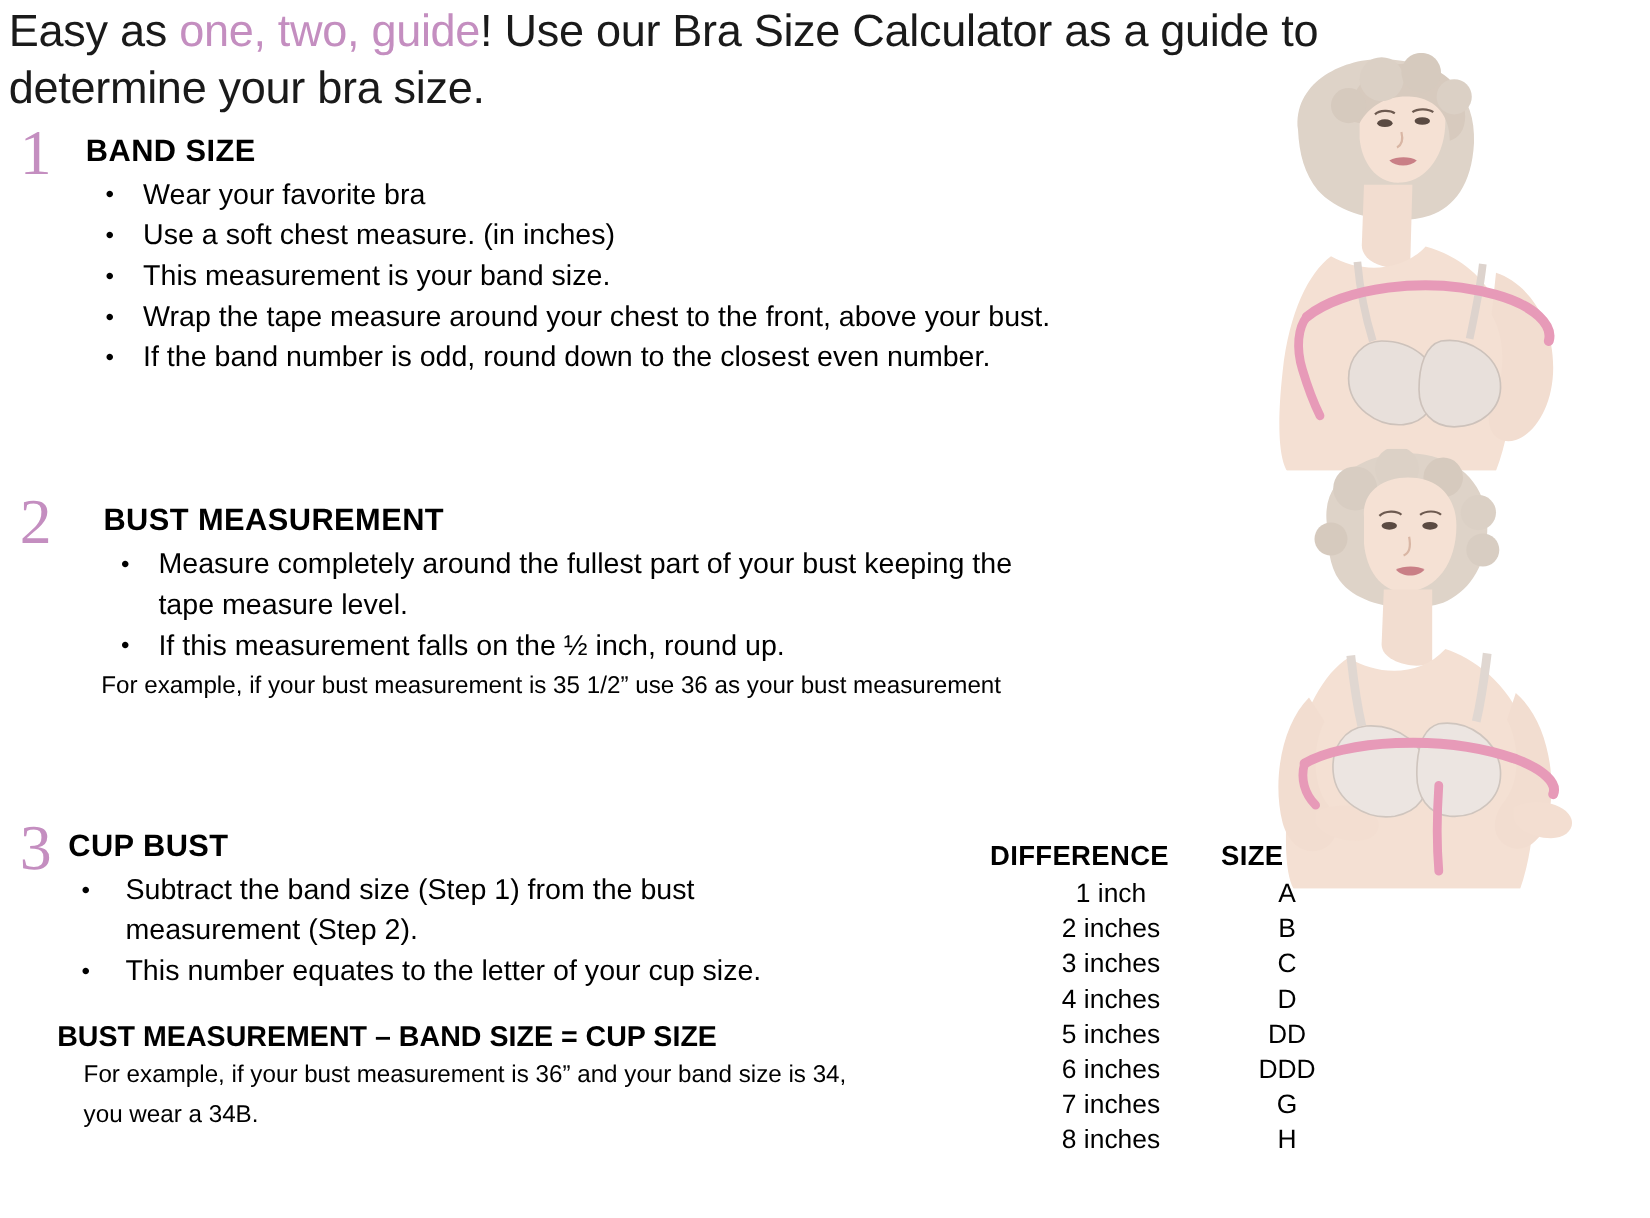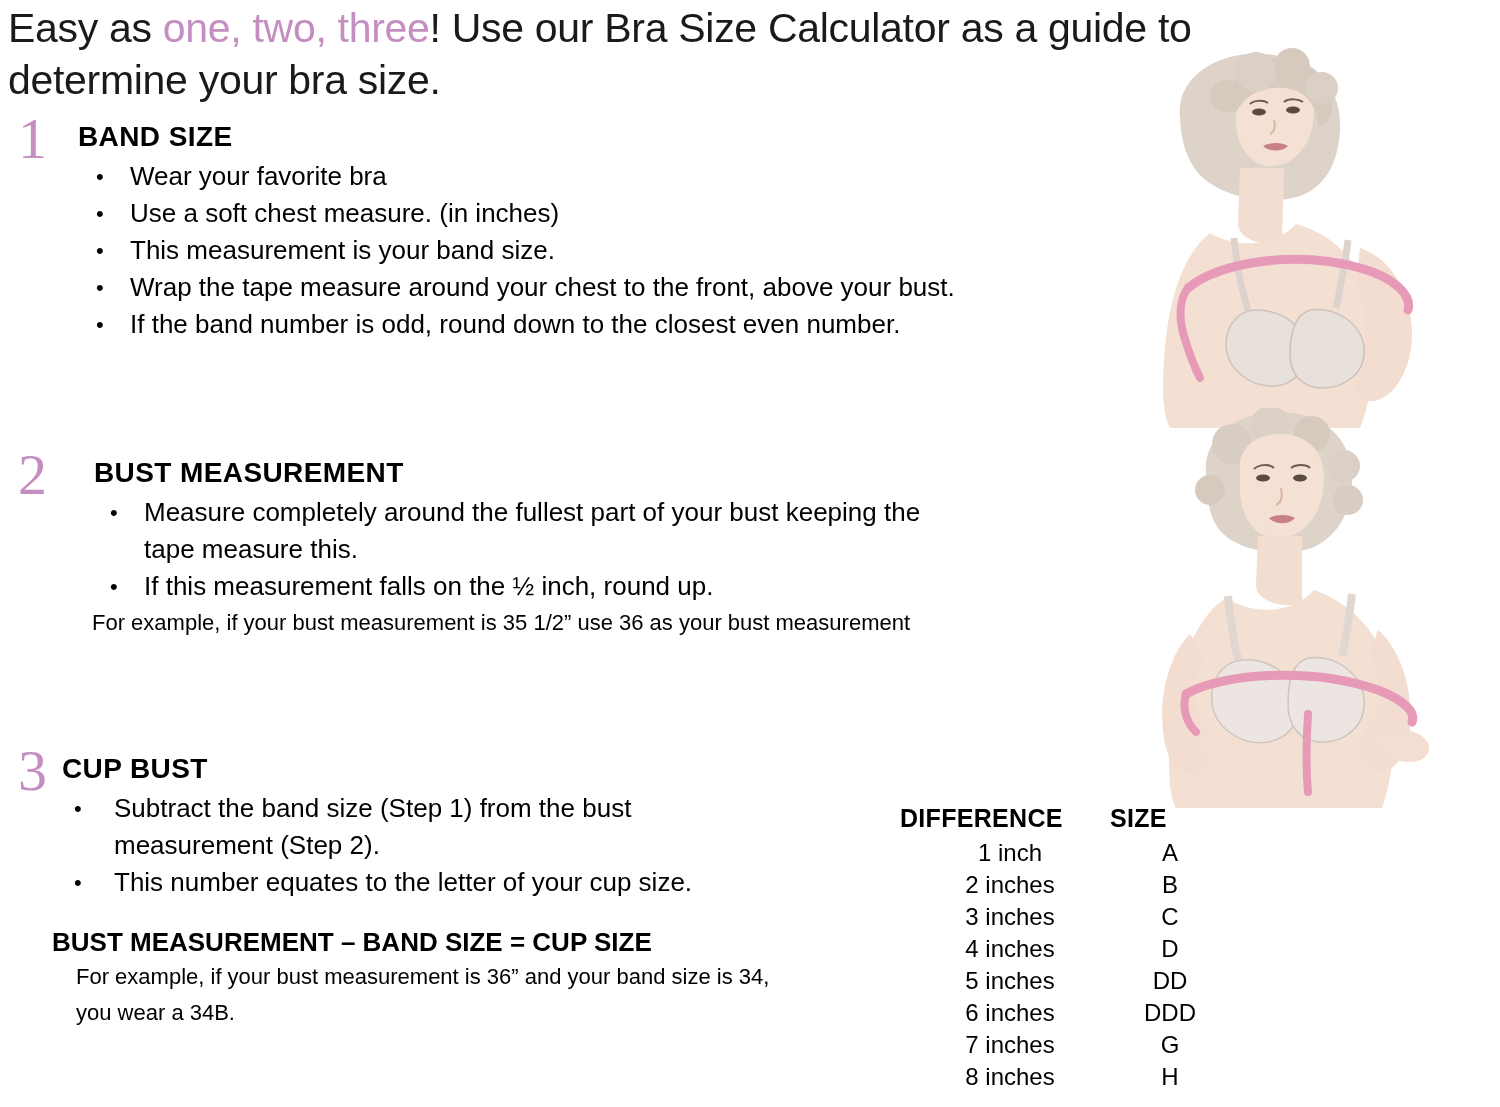--- a/index.html
+++ b/index.html
@@ -111,21 +111,21 @@
     position: absolute;
     overflow: hidden;
   }
   #illus-top { left: 1060px; top: 48px; width: 420px; height: 380px; }
   #illus-bottom { left: 1060px; top: 408px; width: 420px; height: 400px; }
 
   
   .diff-table {
     position: absolute;
     left: 900px;
-    top: 804px;
+    top: 764px;
     width: 330px;
     font-size: 24px;
   }
   .diff-head {
     display: flex;
     font-weight: bold;
     font-size: 25px;
     letter-spacing: 0.3px;
     margin-bottom: 4px;
   }
@@ -138,21 +138,21 @@
   }
   .diff-row .c1 { width: 210px; text-align: center; }
   .diff-row .c2 { width: 110px; text-align: center; }
 </style>
 </head>
 <body>
 
 <div id="page">
 
   <div class="headline">
-    <span>Easy as </span><span class="accent">one, two, three</span><span>! Use our Bra Size Calculator as a guide to determine your bra size.</span>
+    <span>Easy as </span><span class="accent">one, two, guide</span><span>! Use our Bra Size Calculator as a guide to determine your bra size.</span>
   </div>
 
   <div class="left-col">
 
     <div class="step" style="height:330px;">
       <div class="step-num">1</div>
       <div class="step-body">
         <div class="step-title">BAND SIZE</div>
         <ul class="bullets">
           <li>Wear your favorite bra</li>
@@ -162,21 +162,21 @@
           <li style="width:880px;">If the band number is odd, round down to the closest even number.</li>
         </ul>
       </div>
     </div>
 
     <div class="step" style="height:290px;">
       <div class="step-num">2</div>
       <div class="step-body">
         <div class="step-title indent">BUST MEASUREMENT</div>
         <ul class="bullets indent">
-          <li style="width:890px;">Measure completely around the fullest part of your bust keeping the tape measure this.</li>
+          <li style="width:890px;">Measure completely around the fullest part of your bust keeping the tape measure level.</li>
           <li>If this measurement falls on the ½ inch, round up.</li>
         </ul>
         <div class="note" style="width:840px;">For example, if your bust measurement is 35 1/2” use 36 as your bust measurement</div>
       </div>
     </div>
 
     <div class="step step3">
       <div class="step-num">3</div>
       <div class="step-body">
         <div class="step-title">CUP BUST</div>

